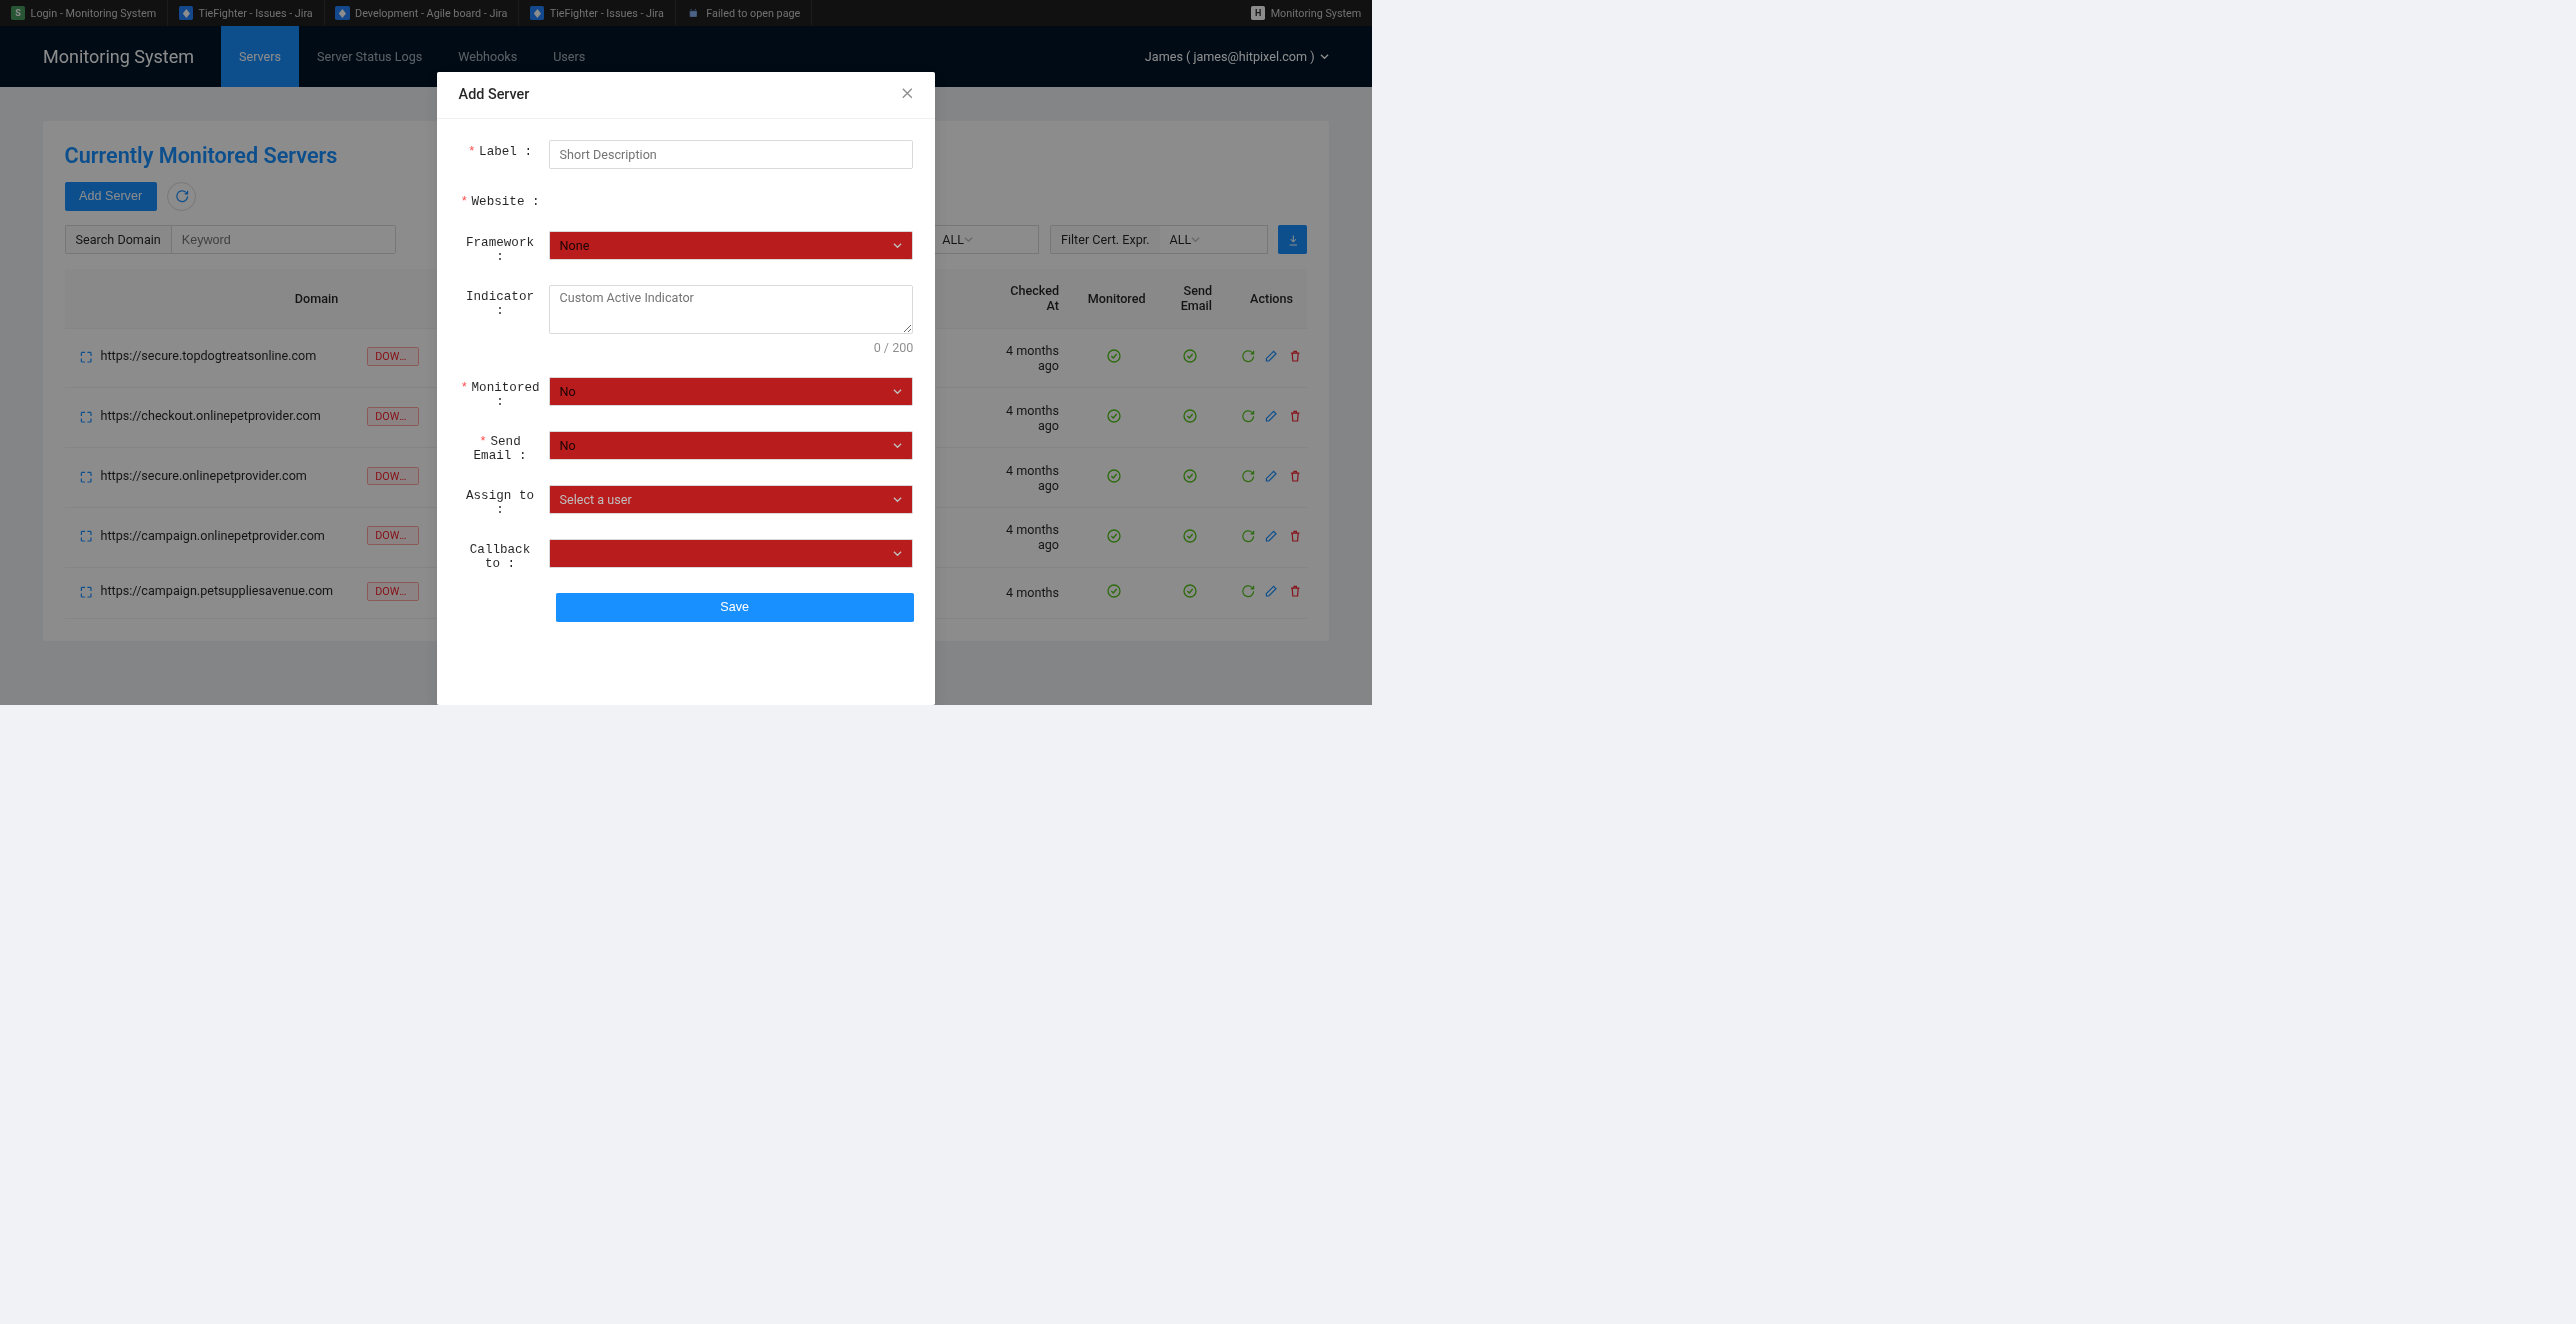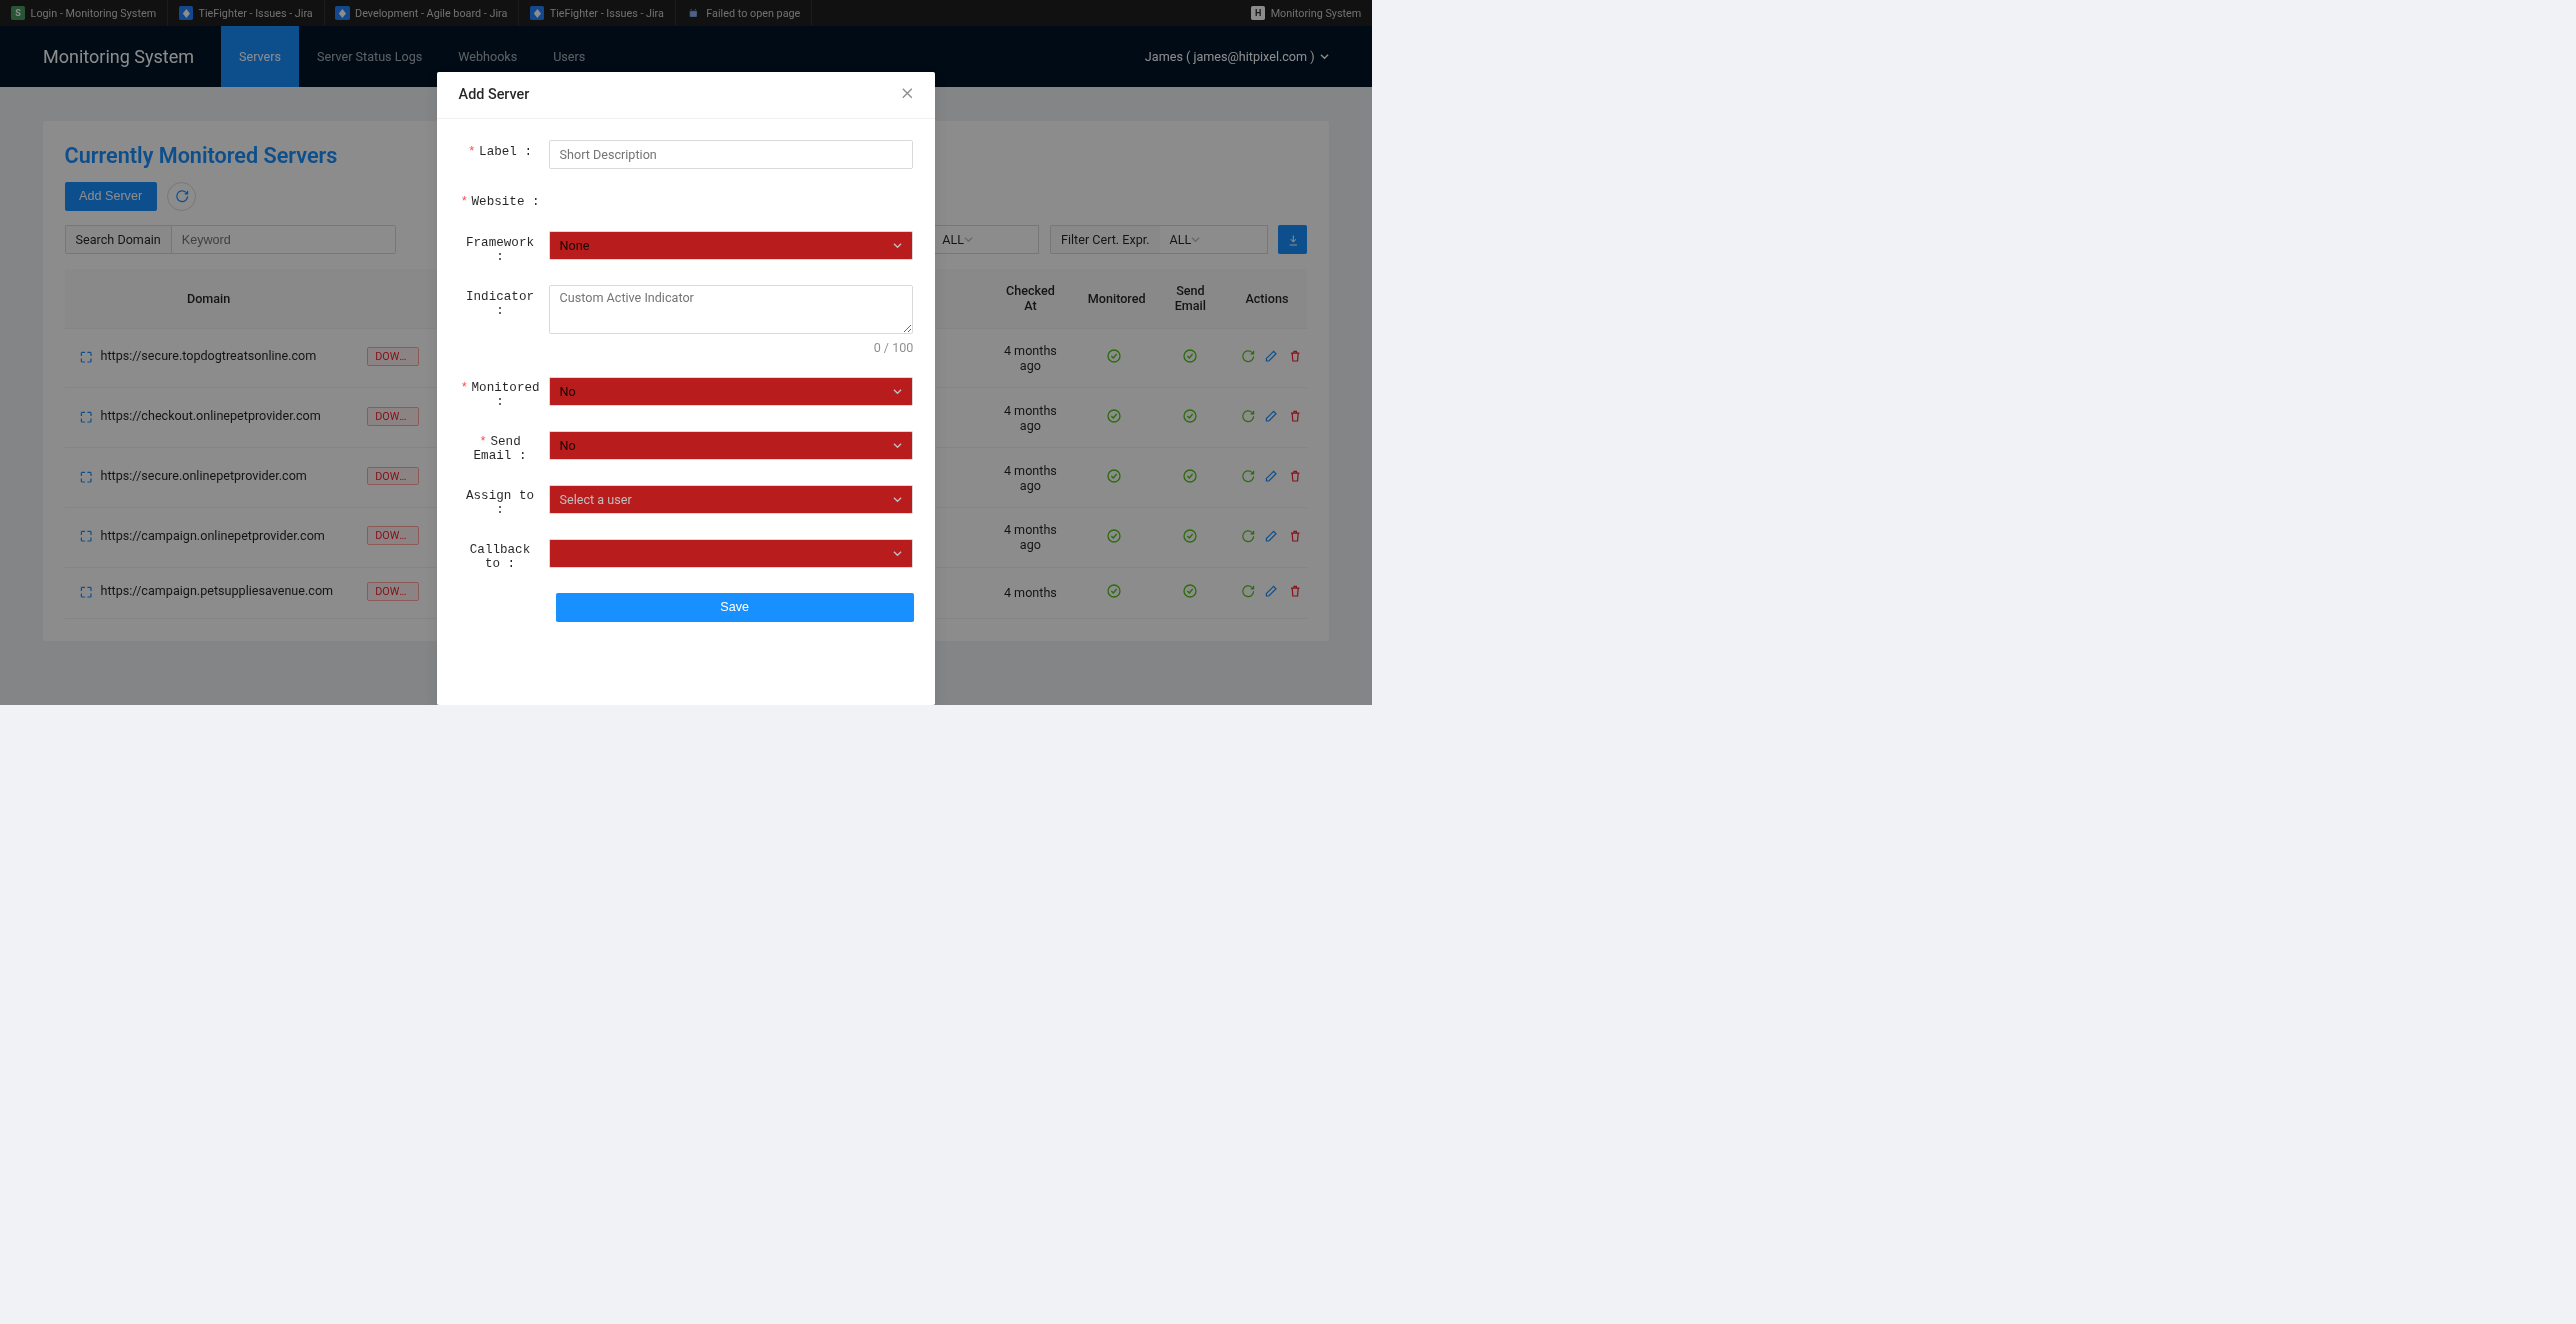--- a/index.html
+++ b/index.html
@@ -30,21 +30,21 @@
     .input-group { display: flex; }
     .addon { background: #fafafa; border: 0.9px solid #d9d9d9; padding: 0 10px; height: 29px; display:flex; align-items:center; font-size:12.6px; color: rgba(0,0,0,0.85);}
     .addon.left { border-right: none; border-radius: 1.8px 0 0 1.8px;}
     .input { height: 29px; border: 0.9px solid #d9d9d9; padding: 6px 10px; font-size: 12.6px; outline: none; }
     .input.keyword { width: 225px; border-radius: 0 1.8px 1.8px 0;}
     .select-wrap { display:flex; }
     .select-val { width: 108px; border: 0.9px solid #d9d9d9; border-left: none; height:29px; display:flex; align-items:center; padding: 0 10px; font-size:12.6px; }
     .download-btn { width:29px; height:29px; background:#1890ff; border-radius:1.8px; display:flex; align-items:center; justify-content:center; color:#fff;}
     
     table { width: 100%; border-collapse: collapse; table-layout: fixed;}
-    th, td { text-align: center; padding: 14.4px; font-size: 12.6px; border-bottom: 0.9px solid #f0f0f0; }
+    th, td { text-align: right; padding: 14.4px; font-size: 12.6px; border-bottom: 0.9px solid #f0f0f0; }
     th { background: #fafafa; font-weight: 500; color: rgba(0,0,0,0.85); }
     .domain-cell { display:flex; align-items:flex-start; gap: 7.2px; color: rgba(0,0,0,0.85); word-break: break-all;}
     .expand-icon { color: #1890ff; flex-shrink:0; margin-top:1.8px;}
     .status-tag { display:inline-block; padding: 1.8px 7.2px; border-radius: 1.8px; font-size: 10.8px; background: #fff1f0; border: 0.9px solid #ffa39e; color: #f5222d; white-space: nowrap; overflow: hidden; text-overflow: ellipsis; max-width: 100%;}
     .check-icon { color: #52c41a; }
     .action-icons { display:flex; gap:9px; align-items:center;}
     .action-icons .sync { color: #52c41a;}
     .action-icons .edit { color: #1890ff;}
     .action-icons .del { color: #f5222d;}
     
@@ -448,21 +448,21 @@
             <svg width="9" height="9" viewBox="0 0 10 10">
                 <path d="M1 3l4 4 4-4" stroke="#bfbfbf" stroke-width="1.5" fill="none"></path>
               </svg>
           </div>
         </div>
       </div>
       <div class="form-row">
         <label class="form-label"><span>Indicator</span> :</label>
         <div class="form-control">
           <textarea class="f-textarea" placeholder="Custom Active Indicator" style=""></textarea>
-          <div class="counter">0 / 100</div>
+          <div class="counter">0 / 200</div>
         </div>
       </div>
       <div class="form-row">
         <label class="form-label"><span class="req">*</span><span>Monitored</span> :</label>
         <div class="form-control">
           <div class="f-select">
             <span>No</span>
             <svg width="9" height="9" viewBox="0 0 10 10">
                 <path d="M1 3l4 4 4-4" stroke="#bfbfbf" stroke-width="1.5" fill="none"></path>
               </svg>

